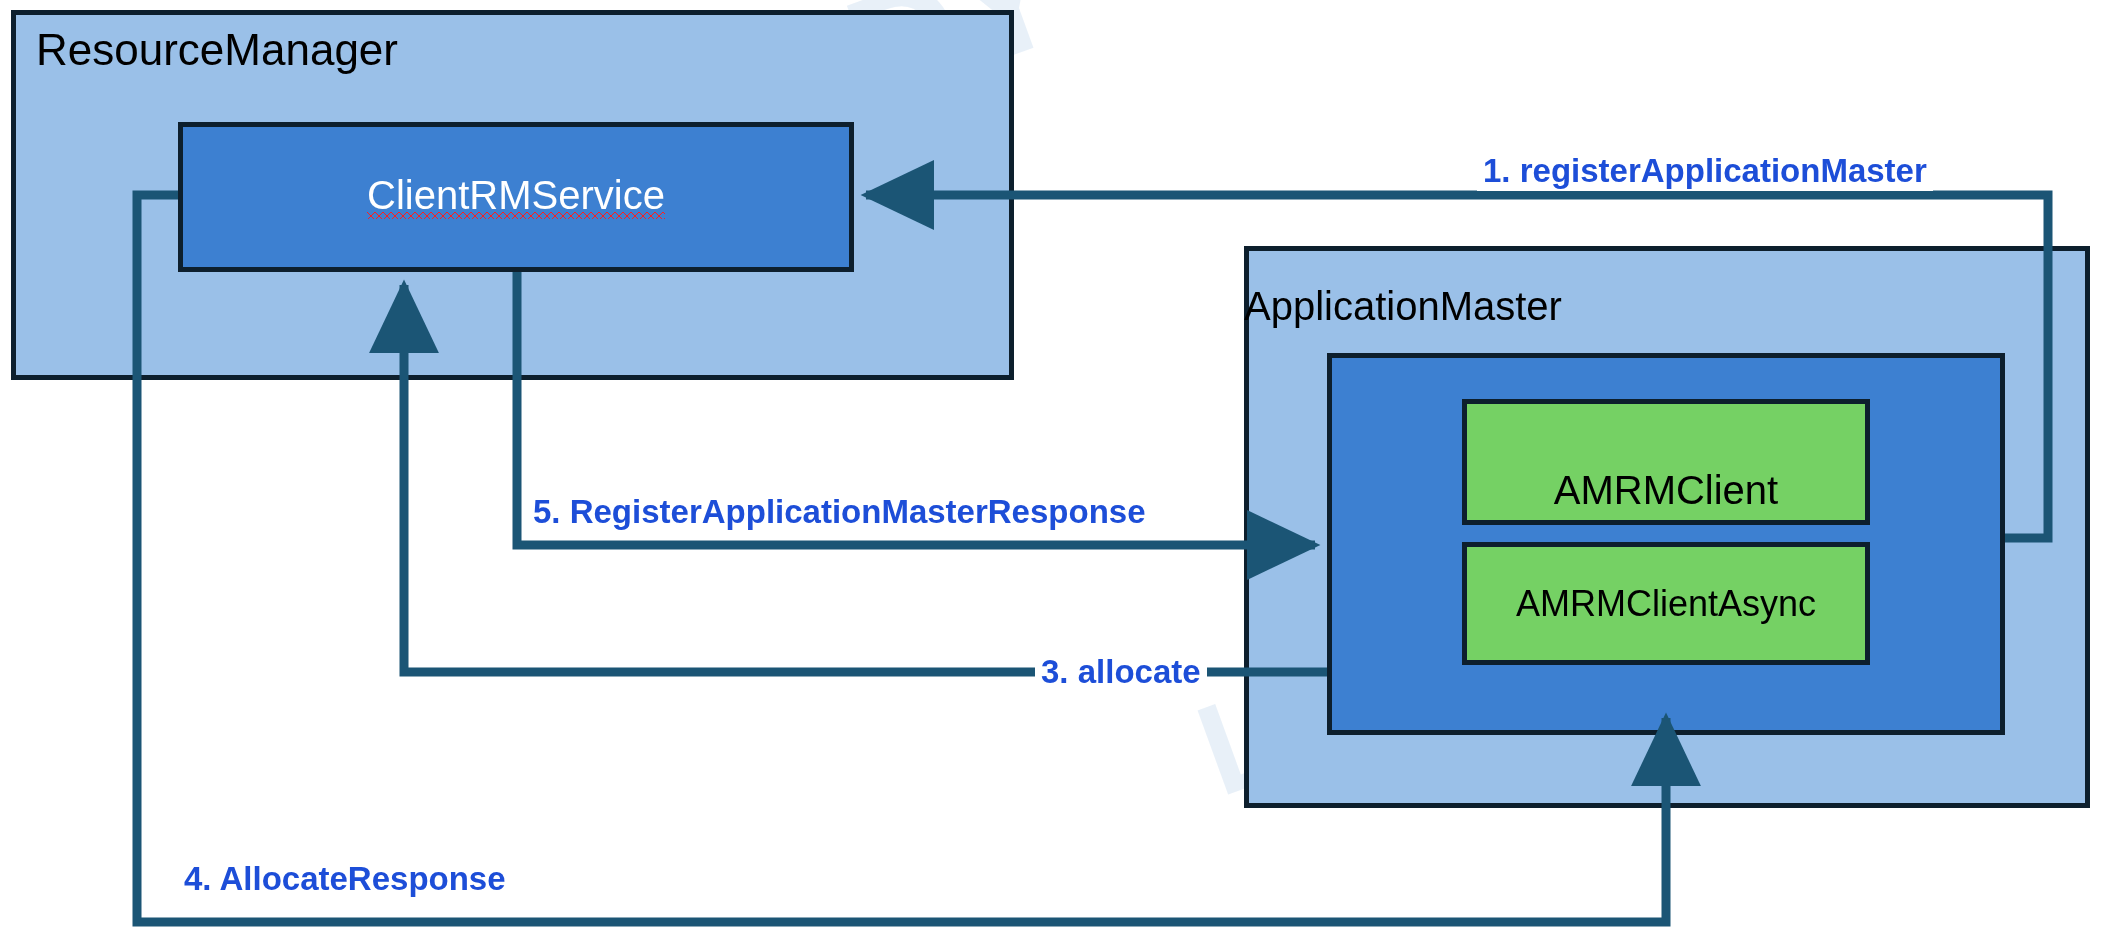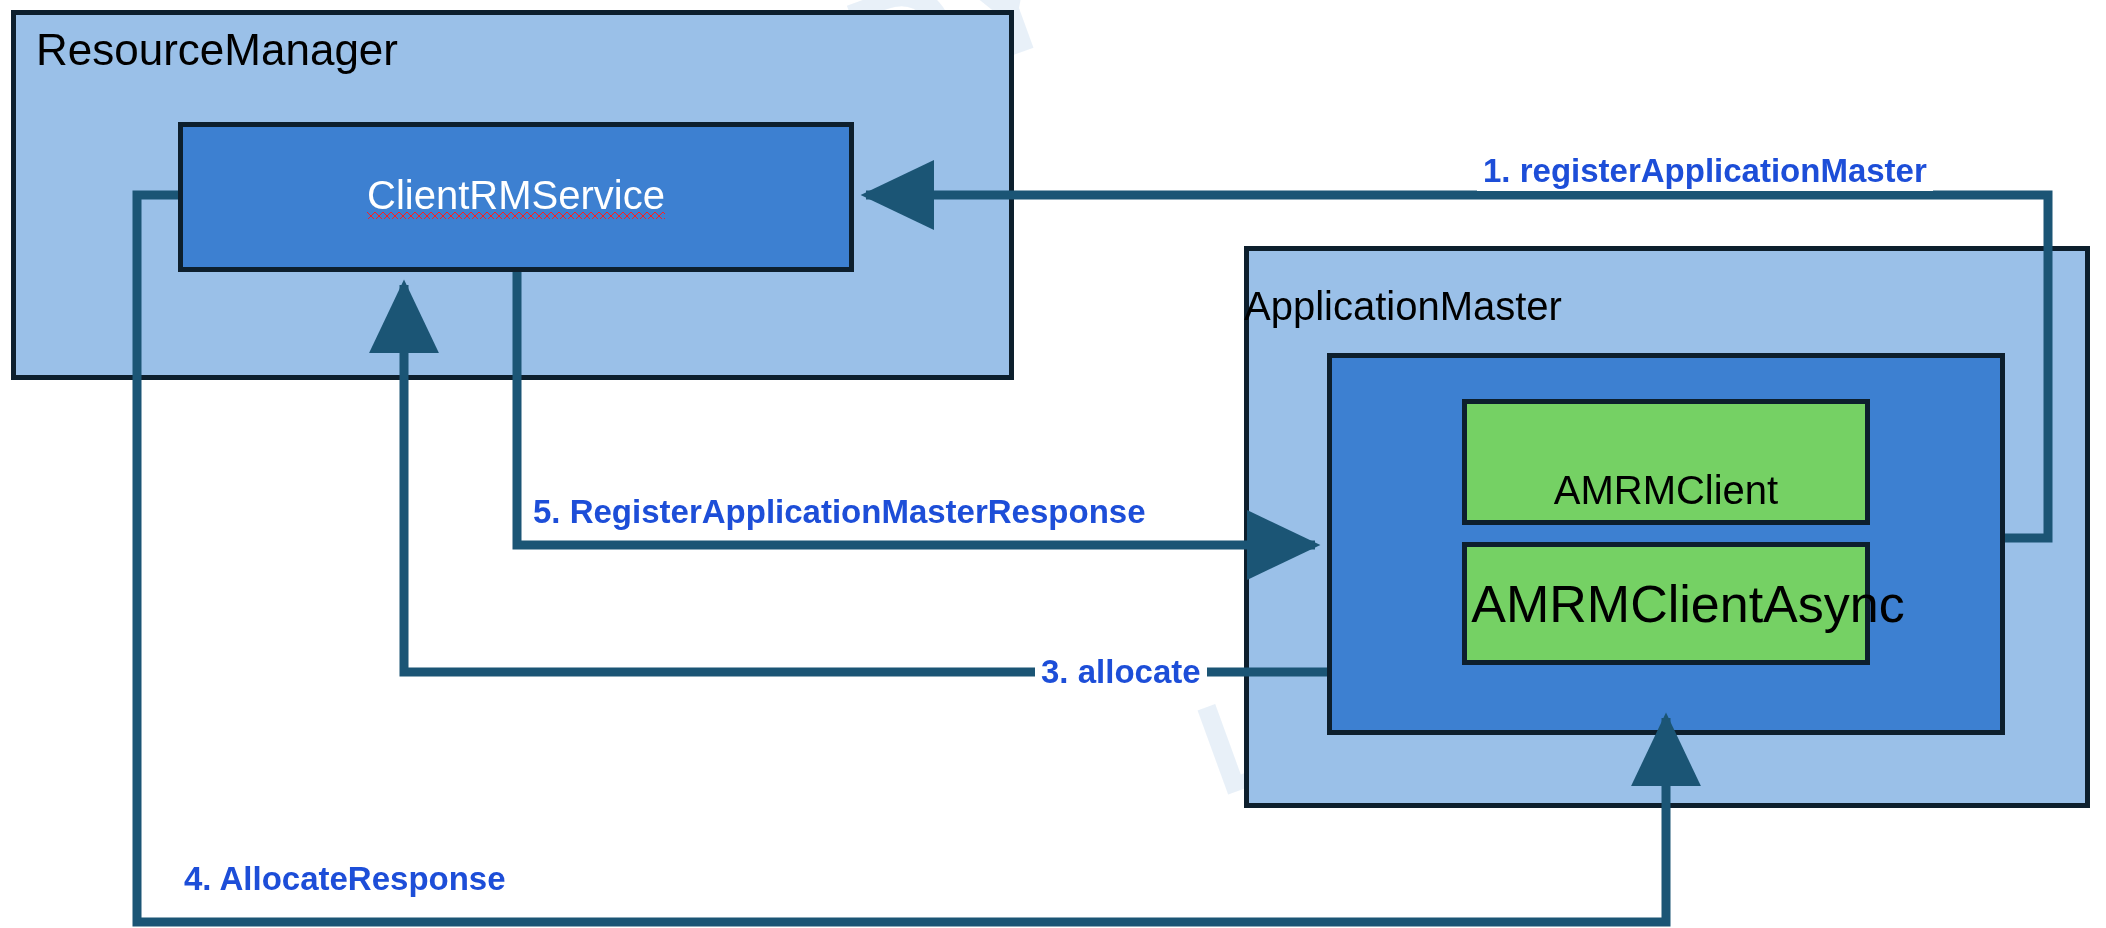--- a/index.html
+++ b/index.html
@@ -115,22 +115,21 @@
   #amrmclient-label {
     left: 1462px; top: 399px; width: 408px; height: 126px;
     display: flex; align-items: center; justify-content: center;
     font-size: 40px;
     margin-top: 28px;
   }
   #amrmclientasync-box { left: 1462px; top: 542px; width: 408px; height: 123px; }
   #amrmclientasync-label {
     left: 1462px; top: 542px; width: 408px; height: 123px;
     display: flex; align-items: center; justify-content: center;
-    font-size: 52px;
-    padding-left: 22px;
+    font-size: 36px;
   }
 
   
   #arrows {
     position: absolute;
     left: 0; top: 0;
     width: 2106px; height: 928px;
     pointer-events: none;
   }
 

